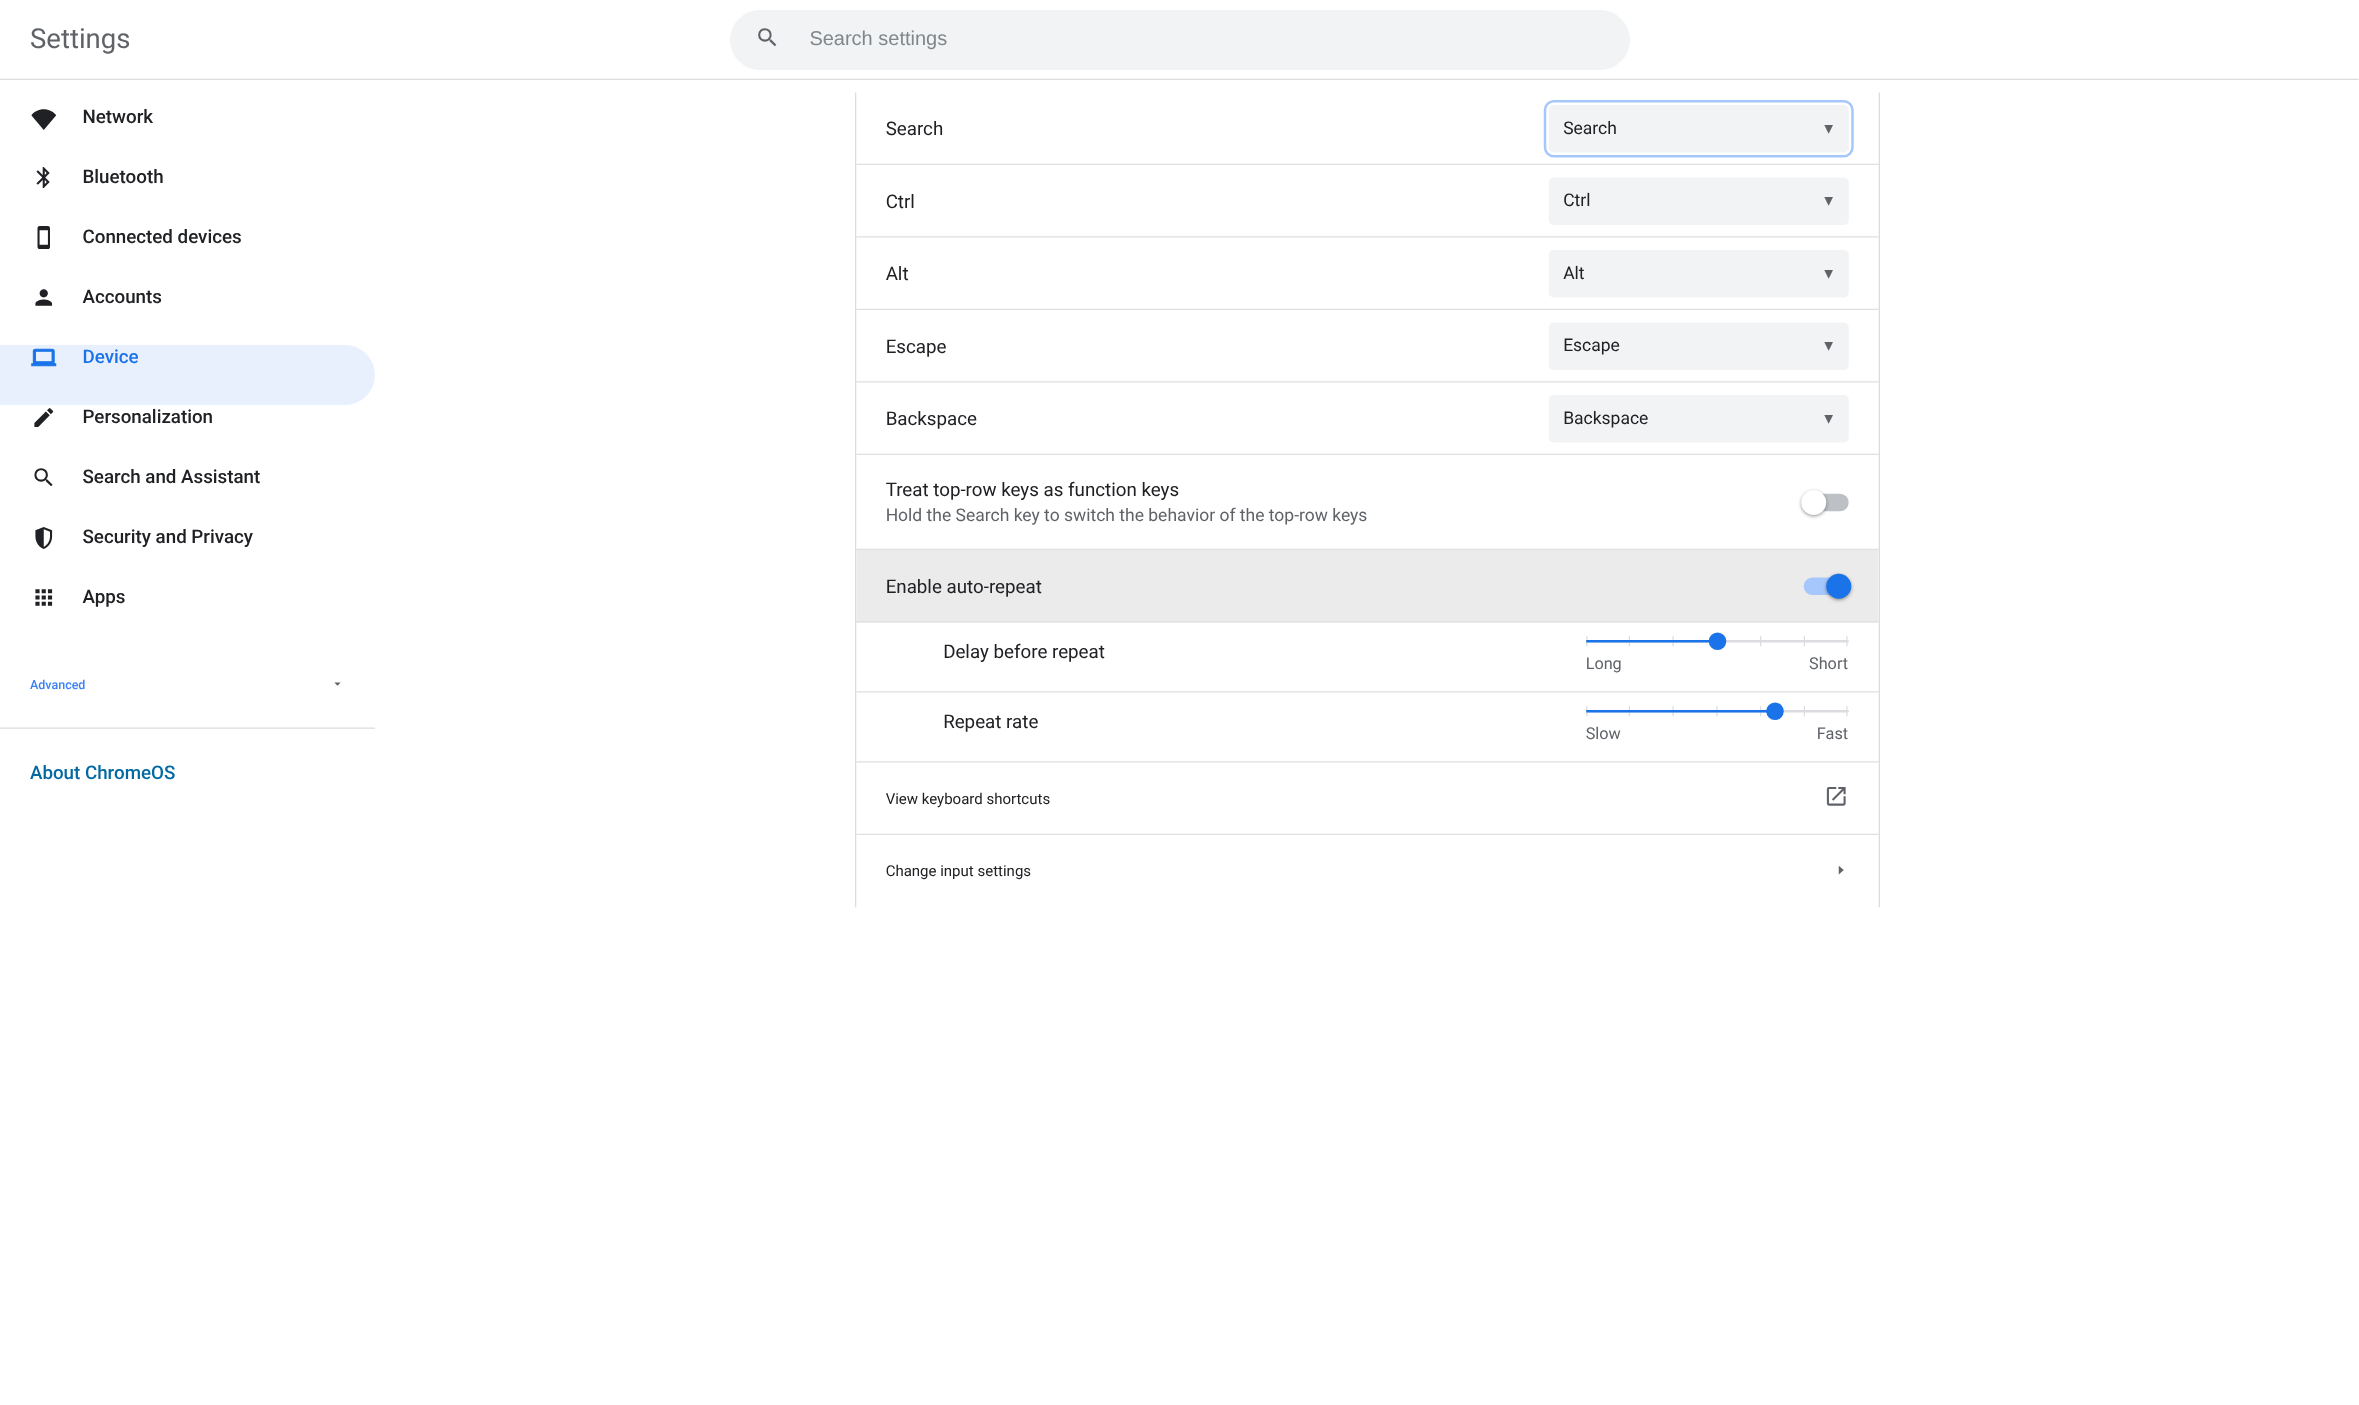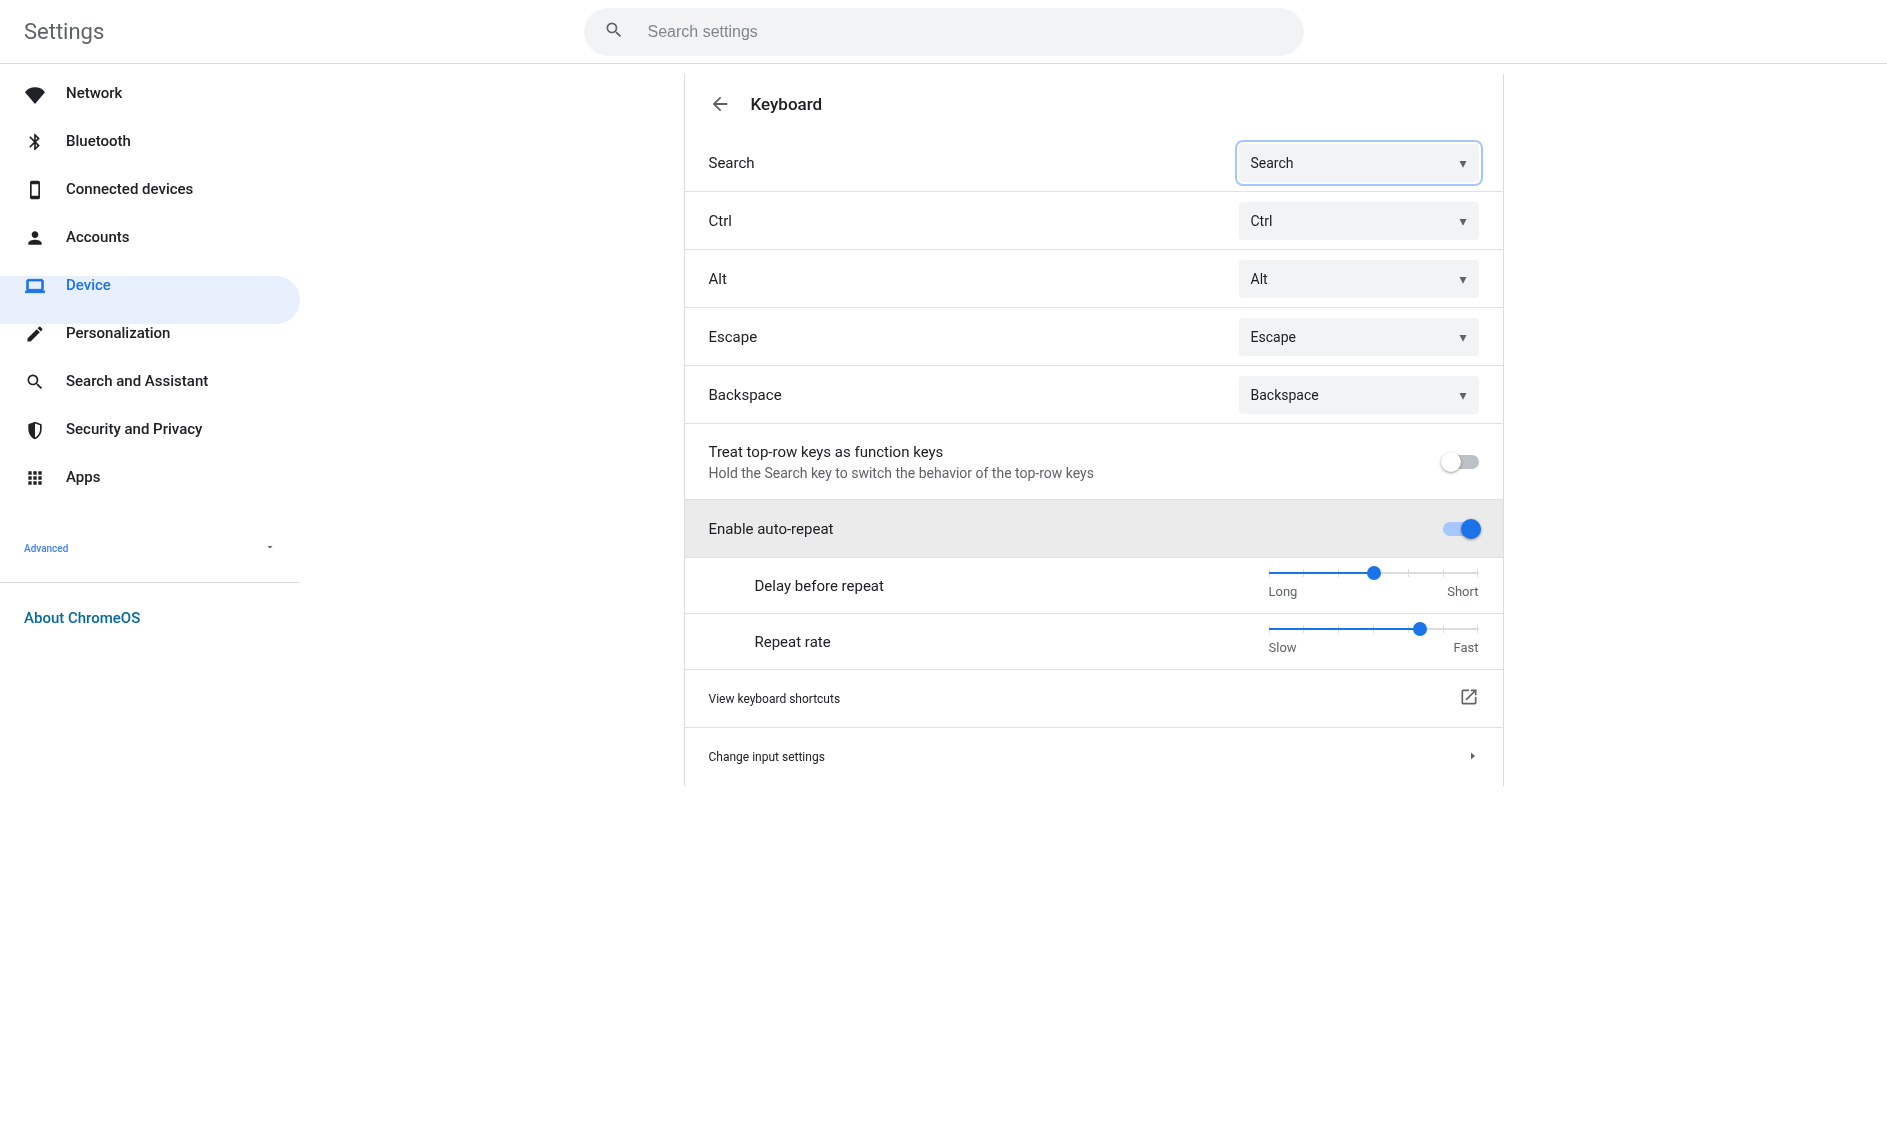--- a/index.html
+++ b/index.html
@@ -182,21 +182,20 @@
     background:#fff;
     top:-3px; left:-2px;
     box-shadow: 0 1px 3px rgba(0,0,0,0.4);
   }
   .toggle.on { background:#a6c7fb; }
   .toggle.on .knob { background:#1a73e8; left:18px; }
 
   
   .slider-row {
     display:flex;
-    align-items:center;
     justify-content:space-between;
     padding: 14px 24px 14px 70px;
     border-bottom: 1px solid #e0e0e0;
   }
   .slider-row .slider-label { font-size: 15px; }
   .slider-block { width: 210px; }
   .slider-track {
     position:relative;
     height: 2px;
     background:#dadce0;
@@ -334,28 +333,20 @@
       </span>
     </div>
     <div class="sidebar-divider"></div>
     <div class="sidebar-about">
       <span>About ChromeOS</span>
     </div>
   </div>
 
   <div class="main-wrap">
     <div class="main">
-      <div class="page-header">
-        <span class="back-btn">
-          <svg width="22" height="22" viewBox="0 0 24 24">
-              <path d="M20 11H7.83l5.59-5.59L12 4l-8 8 8 8 1.41-1.41L7.83 13H20v-2z" fill="#5f6368"></path>
-            </svg>
-        </span>
-        <h2>Keyboard</h2>
-      </div>
 
       <div class="row">
         <span class="label">Search</span>
         <div class="dropdown focused">
           <span>Search</span>
           <span class="caret">▾</span>
         </div>
       </div>
       <div class="row">
         <span class="label">Ctrl</span>

